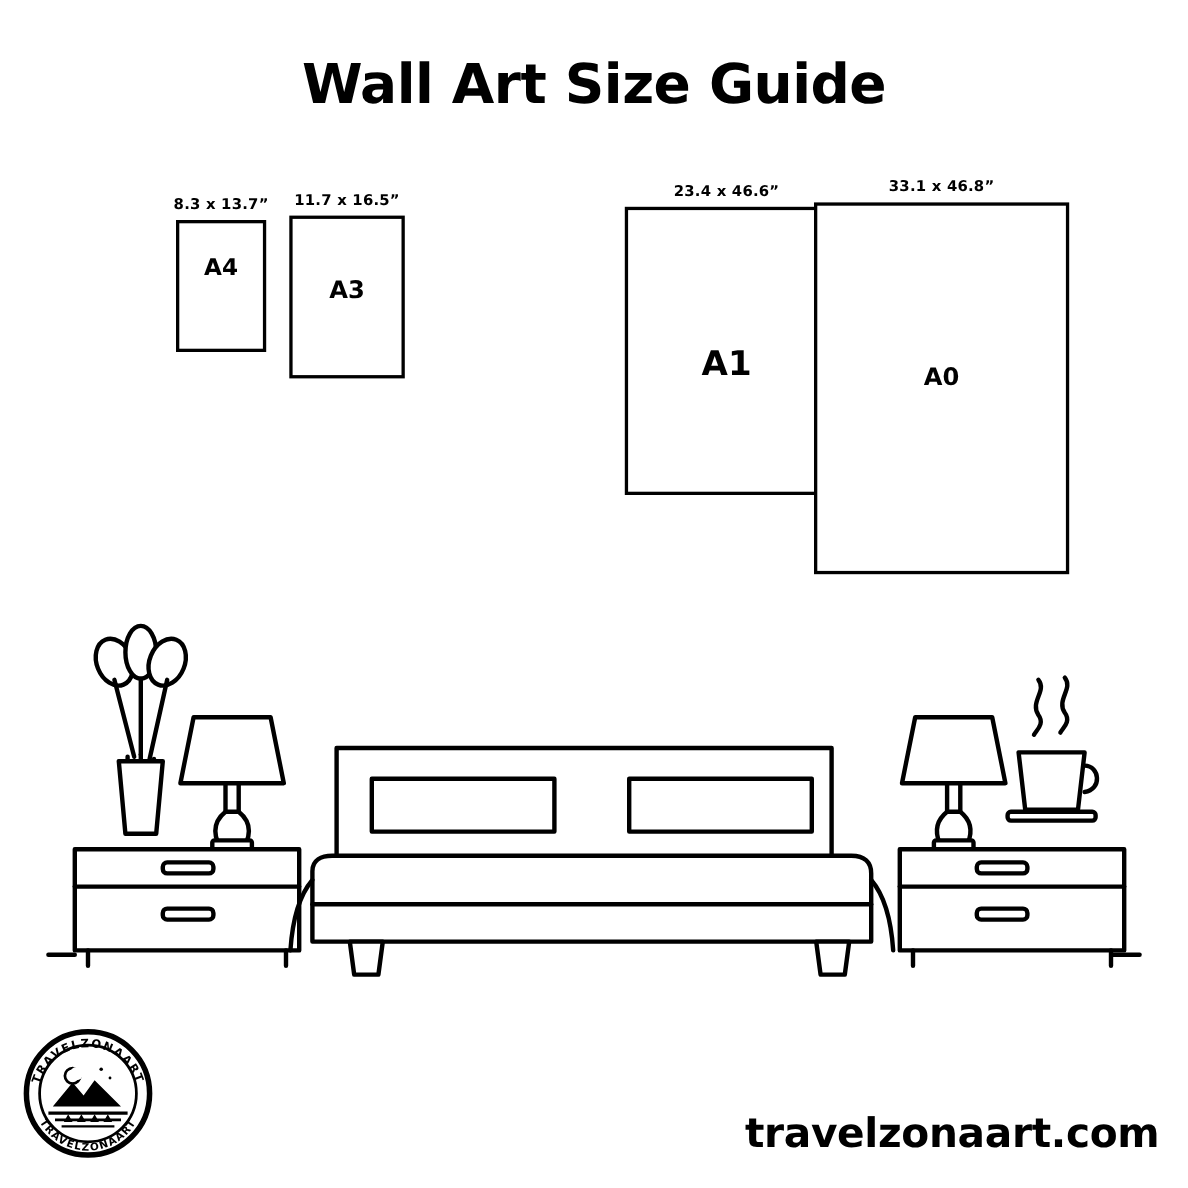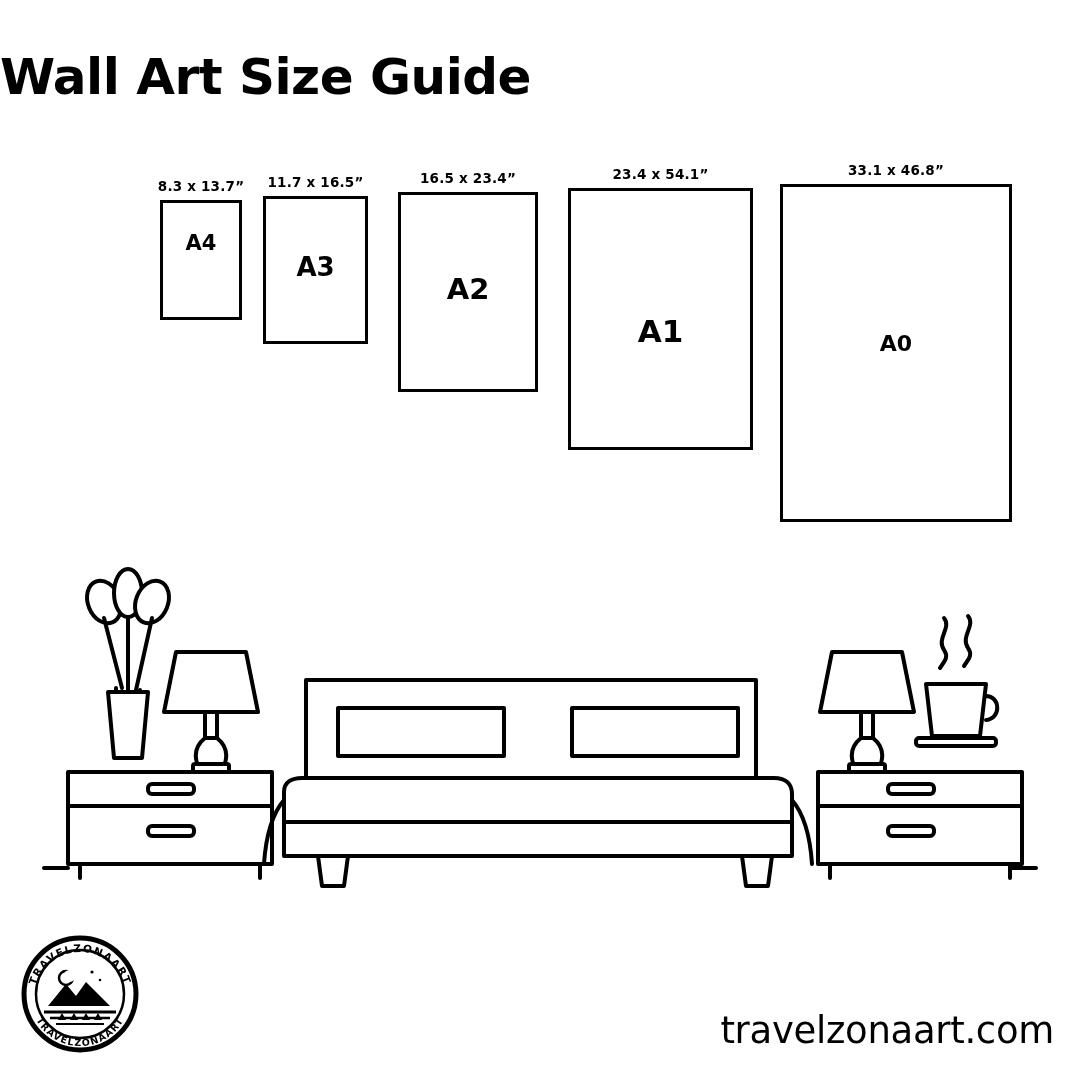--- a/index.html
+++ b/index.html
@@ -13,21 +13,21 @@
     position: relative;
     font-family: "DejaVu Sans", "Liberation Sans", sans-serif;
     overflow: hidden;
   }
 
   .page-title {
     position: absolute;
     top: 48px;
     left: 0;
     width: 1080px;
-    text-align: left;
+    text-align: center;
     font-size: 50px;
     font-weight: 700;
     letter-spacing: -0.5px;
     color: #000;
   }
 
   
   .sizes {
     position: absolute;
     left: 0;
@@ -83,56 +83,50 @@
     left: 14px;
     top: 928px;
     width: 132px;
     height: 132px;
   }
   .site-url {
     position: absolute;
     right: 26px;
     bottom: 28px;
     font-size: 37px;
-    font-weight: 400;
+    font-weight: 700;
     color: #000;
     letter-spacing: -0.3px;
   }
 </style>
 </head>
 <body>
 
 <div class="page-title">Wall Art Size Guide</div>
 
 <div class="sizes" id="sizes">
     <div class="size-item" style="left: 160px; top: 0px; width: 98px; height: 180px;">
       <div class="size-label" style="top: 18px; left: 41px;">8.3 x 13.7”</div>
       <div class="frame-shadow" style="left: 14px; top: 54px; width: 82px; height: 120px;"></div>
       <div class="frame" style="left: 0px; top: 40px; width: 82px; height: 120px;"></div>
       <div class="frame-name" style="font-size: 21px; left: 41px; top: 71px;">A4</div>
     </div>
     <div class="size-item" style="left: 263px; top: 0px; width: 121px; height: 204px;">
       <div class="size-label" style="top: 14px; left: 52.5px;">11.7 x 16.5”</div>
       <div class="frame-shadow" style="left: 14px; top: 50px; width: 105px; height: 148px;"></div>
       <div class="frame" style="left: 0px; top: 36px; width: 105px; height: 148px;"></div>
-      <div class="frame-name" style="font-size: 26px; left: 52.5px; top: 92.32px;">A3</div>
-    </div>
-    <div class="size-item" style="left: 398px; top: 0px; width: 156px; height: 252px;">
-      <div class="size-label" style="top: 10px; left: 70px;">16.5 x 23.4”</div>
-      <div class="frame-shadow" style="left: 14px; top: 46px; width: 140px; height: 200px;"></div>
-      <div class="frame" style="left: 0px; top: 32px; width: 140px; height: 200px;"></div>
-      <div class="frame-name" style="font-size: 29px; left: 70px; top: 112.28px;">A2</div>
+      <div class="frame-name" style="font-size: 22px; left: 52.5px; top: 92.32px;">A3</div>
     </div>
     <div class="size-item" style="left: 568px; top: 0px; width: 201px; height: 310px;">
-      <div class="size-label" style="top: 6px; left: 92.5px;">23.4 x 54.1”</div>
+      <div class="size-label" style="top: 6px; left: 92.5px;">23.4 x 46.6”</div>
       <div class="frame-shadow" style="left: 14px; top: 42px; width: 185px; height: 262px;"></div>
       <div class="frame" style="left: 0px; top: 28px; width: 185px; height: 262px;"></div>
       <div class="frame-name" style="font-size: 31px; left: 92.5px; top: 153px;">A1</div>
     </div>
-    <div class="size-item" style="left: 780px; top: 0px; width: 248px; height: 382px;">
+    <div class="size-item" style="left: 740px; top: 0px; width: 248px; height: 382px;">
       <div class="size-label" style="top: 2px; left: 116px;">33.1 x 46.8”</div>
       <div class="frame-shadow" style="left: 14px; top: 38px; width: 232px; height: 338px;"></div>
       <div class="frame" style="left: 0px; top: 24px; width: 232px; height: 338px;"></div>
       <div class="frame-name" style="font-size: 22px; left: 116px; top: 170.56px;">A0</div>
     </div>
   </div>
 
 <div class="scene">
   <svg width="1080" height="360" viewBox="0 0 1080 360" fill="none" xmlns="http://www.w3.org/2000/svg">
     <g stroke="#000" stroke-width="4" stroke-linecap="round" stroke-linejoin="round" fill="#fff">

